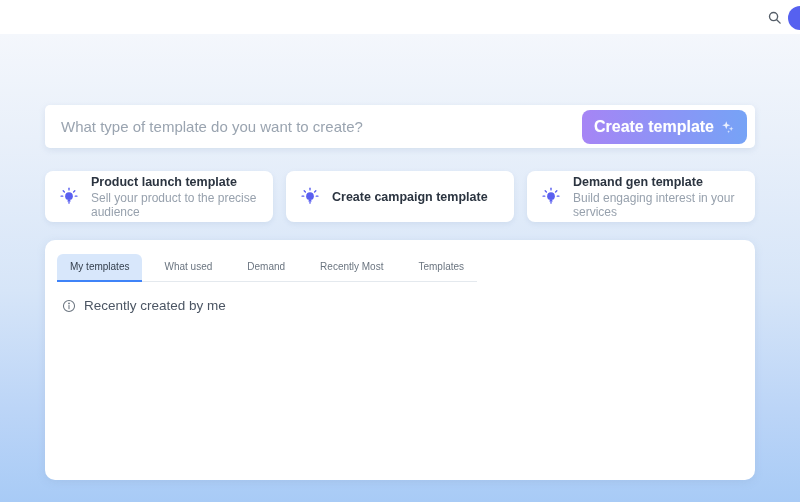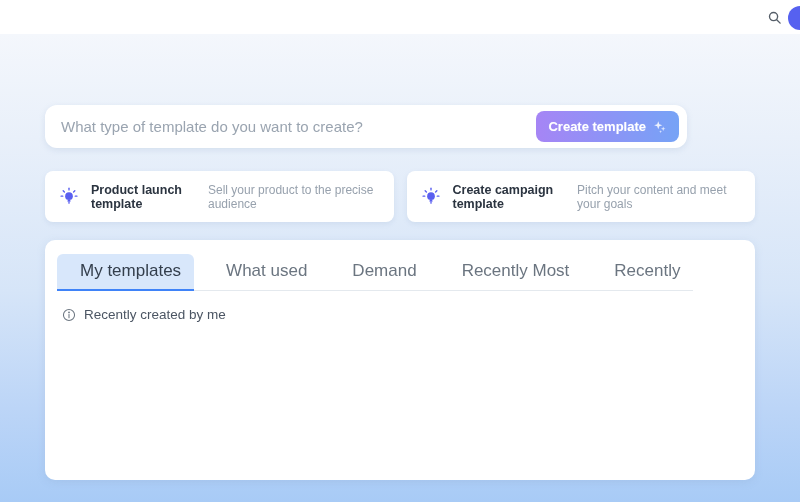--- a/index.html
+++ b/index.html
@@ -29,74 +29,74 @@
   
   .content {
     position: absolute; top: 34px; left: 0; right: 0; bottom: 0;
     background: linear-gradient(180deg,
       #f4f7fc 0%, #e9f0fa 22%, #d6e5f8 55%, #bcd5f7 80%, #a8cbf6 100%);
   }
 
   
   .prompt-bar {
     position: absolute; left: 45px; top: 71px;
-    width: 642px; height: 43px;
-    background: #ffffff; border-radius: 12px;
+    width: 710px; height: 43px;
+    background: #ffffff; border-radius: 5px;
     box-shadow: 0 2px 6px rgba(120,150,190,0.18);
     display: flex; align-items: center;
     padding: 0 8px 0 16px;
   }
   .prompt-input {
     flex: 1; border: none; outline: none;
     font-family: "Liberation Sans", sans-serif;
     font-size: 15px; color: #3b4450; background: transparent;
   }
   .prompt-input::placeholder { color: #9aa4b0; }
   .create-btn {
     display: flex; align-items: center; gap: 7px;
     border: none; cursor: pointer;
     background: linear-gradient(90deg, #a685f5 0%, #8f92f6 45%, #76a3f6 100%);
     color: #ffffff; font-family: "Liberation Sans", sans-serif;
-    font-size: 13px; font-weight: bold;
+    font-size: 16px; font-weight: bold;
     padding: 8px 12px; border-radius: 8px;
     text-shadow: 0 0 1px rgba(255,255,255,0.4);
   }
   .sparkle-icon { width: 14px; height: 14px; display: block; opacity: 0.9; }
 
   
   .cards {
     position: absolute; left: 45px; top: 137px; width: 710px;
     display: flex; gap: 13px;
   }
   .card {
     flex: 1; height: 51px; background: #ffffff; border-radius: 8px;
     box-shadow: 0 2px 5px rgba(120,150,190,0.15);
     display: flex; align-items: center; gap: 12px;
     padding: 0 14px; cursor: pointer;
   }
   .bulb-icon { width: 20px; height: 20px; flex: 0 0 auto; display: block; }
-  .card-text { display: flex; flex-direction: row; gap: 2px; }
+  .card-text { display: flex; flex-direction: column; gap: 2px; }
   .card-title { font-size: 12.5px; font-weight: bold; color: #2b3440; }
   .card-sub { font-size: 12px; color: #97a1ad; }
 
   
   .panel {
     position: absolute; left: 45px; top: 206px;
     width: 710px; height: 240px;
     background: #ffffff; border-radius: 10px;
     box-shadow: 0 2px 8px rgba(120,150,190,0.18);
     padding: 14px 12px 0 12px;
   }
   .tabs {
     display: inline-flex; align-items: flex-end;
     border-bottom: 1px solid #e4e9ee;
   }
   .tab {
-    font-size: 17px; color: #6b7580;
-    padding: 7px 13px 8px 23px;
+    font-size: 10px; color: #6b7580;
+    padding: 7px 13px 8px 13px;
     margin-bottom: -1px;
     border-bottom: 2px solid transparent;
     cursor: pointer; white-space: nowrap;
   }
   .tab + .tab { margin-left: 9px; }
   .tab.active {
     background: #d8e7fb;
     color: #333e4c;
     border-bottom-color: #3f83f8;
     border-radius: 6px 6px 0 0;
@@ -164,34 +164,51 @@
             <line x1="19" y1="4.5" x2="17.5" y2="6"></line>
             <line x1="2.5" y1="11" x2="4.5" y2="11"></line>
             <line x1="21.5" y1="11" x2="19.5" y2="11"></line>
           </g>
           <circle cx="12" cy="11" r="4.6" fill="#5a5ff0"></circle>
           <rect x="10.2" y="15.6" width="3.6" height="2.2" rx="0.8" fill="#5a5ff0"></rect>
           <rect x="10.8" y="18.2" width="2.4" height="1.6" rx="0.7" fill="#5a5ff0"></rect>
         </svg>
         <div class="card-text">
           <span class="card-title">Create campaign template</span>
-          <span class="card-sub">Pitch your content and meet your goals</span>
         </div>
       </div>
 
+      <div class="card">
+        <svg class="bulb-icon" viewBox="0 0 24 24">
+          <g stroke="#5a5ff0" stroke-width="1.6" stroke-linecap="round">
+            <line x1="12" y1="1.5" x2="12" y2="3.5"></line>
+            <line x1="5" y1="4.5" x2="6.5" y2="6"></line>
+            <line x1="19" y1="4.5" x2="17.5" y2="6"></line>
+            <line x1="2.5" y1="11" x2="4.5" y2="11"></line>
+            <line x1="21.5" y1="11" x2="19.5" y2="11"></line>
+          </g>
+          <circle cx="12" cy="11" r="4.6" fill="#5a5ff0"></circle>
+          <rect x="10.2" y="15.6" width="3.6" height="2.2" rx="0.8" fill="#5a5ff0"></rect>
+          <rect x="10.8" y="18.2" width="2.4" height="1.6" rx="0.7" fill="#5a5ff0"></rect>
+        </svg>
+        <div class="card-text">
+          <span class="card-title">Demand gen template</span>
+          <span class="card-sub">Build engaging interest in your services</span>
+        </div>
+      </div>
 
     </div>
 
     <div class="panel">
       <div class="tabs">
         <div class="tab active">My templates</div>
         <div class="tab">What used</div>
         <div class="tab">Demand</div>
         <div class="tab">Recently Most</div>
-        <div class="tab">Recently</div>
+        <div class="tab">Templates</div>
       </div>
 
       <div class="empty-state">
         <svg class="info-icon" viewBox="0 0 24 24" fill="none" stroke="#6b7580" stroke-width="1.8" stroke-linecap="round">
           <circle cx="12" cy="12" r="9.5"></circle>
           <line x1="12" y1="11" x2="12" y2="16.5"></line>
           <circle cx="12" cy="7.5" r="0.6" fill="#6b7580"></circle>
         </svg>
         <span class="empty-text">Recently created by me</span>
       </div>

